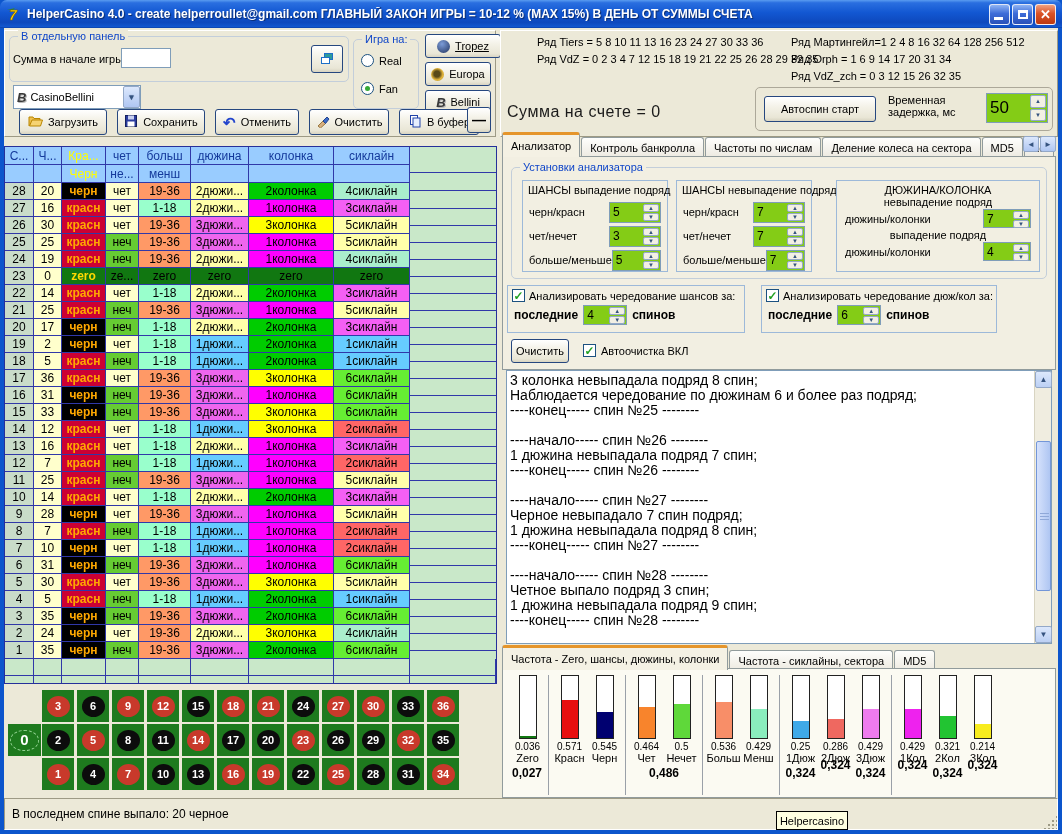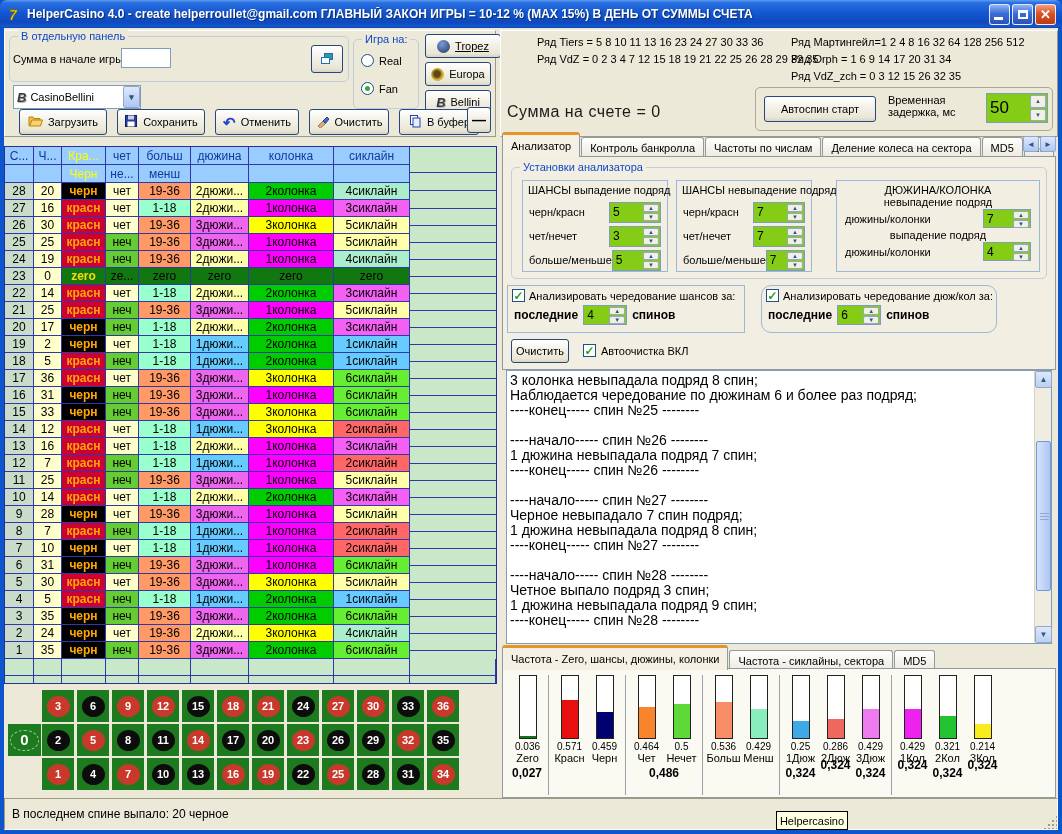--- a/index.html
+++ b/index.html
@@ -643,21 +643,21 @@
           <span class="spin" style="width:44px;height:20px;">
             <span class="sp-v">4</span>
             <span class="sp-ar">
                 <span class="sp-a">▲</span>
                 <span class="sp-a">▼</span>
               </span>
           </span>
           <span class="lbl" style="font-weight:bold;font-size:12px;">спинов</span>
         </div>
       </div>
-      <div class="inbox" style="left:258px;top:128px;width:236px;height:48px;border-radius:10px;">
+      <div class="inbox" style="left:258px;top:128px;width:236px;height:48px;">
         <div style="display:flex;align-items:center;gap:4px;padding:3px 0 0 4px;">
           <span class="cb on"></span>
           <span class="lbl">Анализировать чередование дюж/кол за:</span>
         </div>
         <div style="display:flex;align-items:center;gap:5px;padding:3px 0 0 6px;">
           <span class="lbl" style="font-weight:bold;font-size:12px;">последние</span>
           <span class="spin" style="width:44px;height:20px;">
             <span class="sp-v">6</span>
             <span class="sp-ar">
                 <span class="sp-a">▲</span>
@@ -729,21 +729,21 @@
               <div class="fbar">
                 <div class="ffill" style="height: 62.1%; background: rgb(232, 15, 15);"></div>
               </div>
               <div class="fval">0.571</div>
               <div class="fname">Красн</div>
             </div>
             <div class="bcol">
               <div class="fbar">
                 <div class="ffill" style="height: 42.7%; background: rgb(0, 0, 112);"></div>
               </div>
-              <div class="fval">0.459</div>
+              <div class="fval">0.545</div>
               <div class="fname">Черн</div>
             </div>
           </div>
           <div class="fagg center"></div>
         </div>
         <div class="fgroup">
           <div class="fbars">
             <div class="bcol">
               <div class="fbar">
                 <div class="ffill" style="height: 50.4%; background: rgb(248, 132, 44);"></div>

